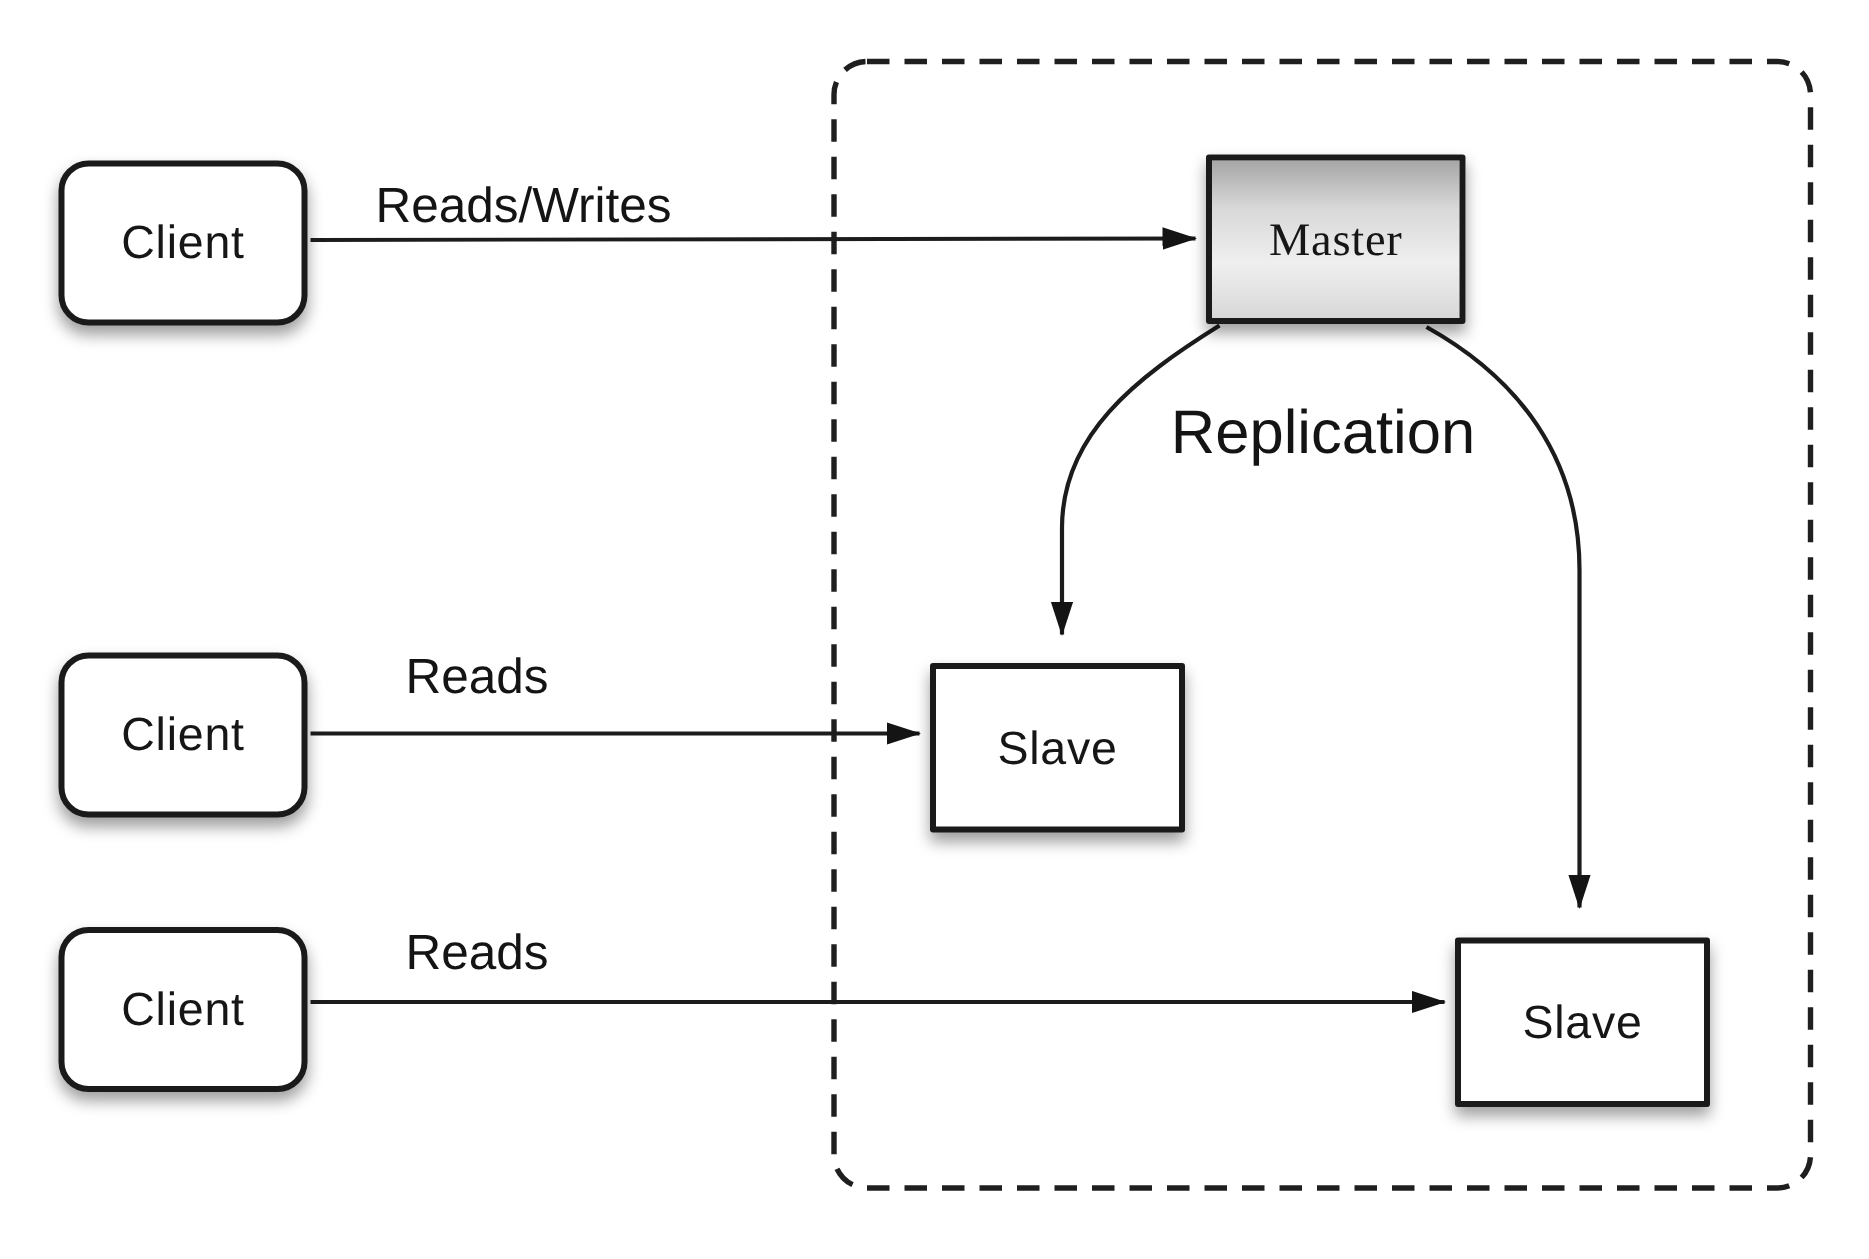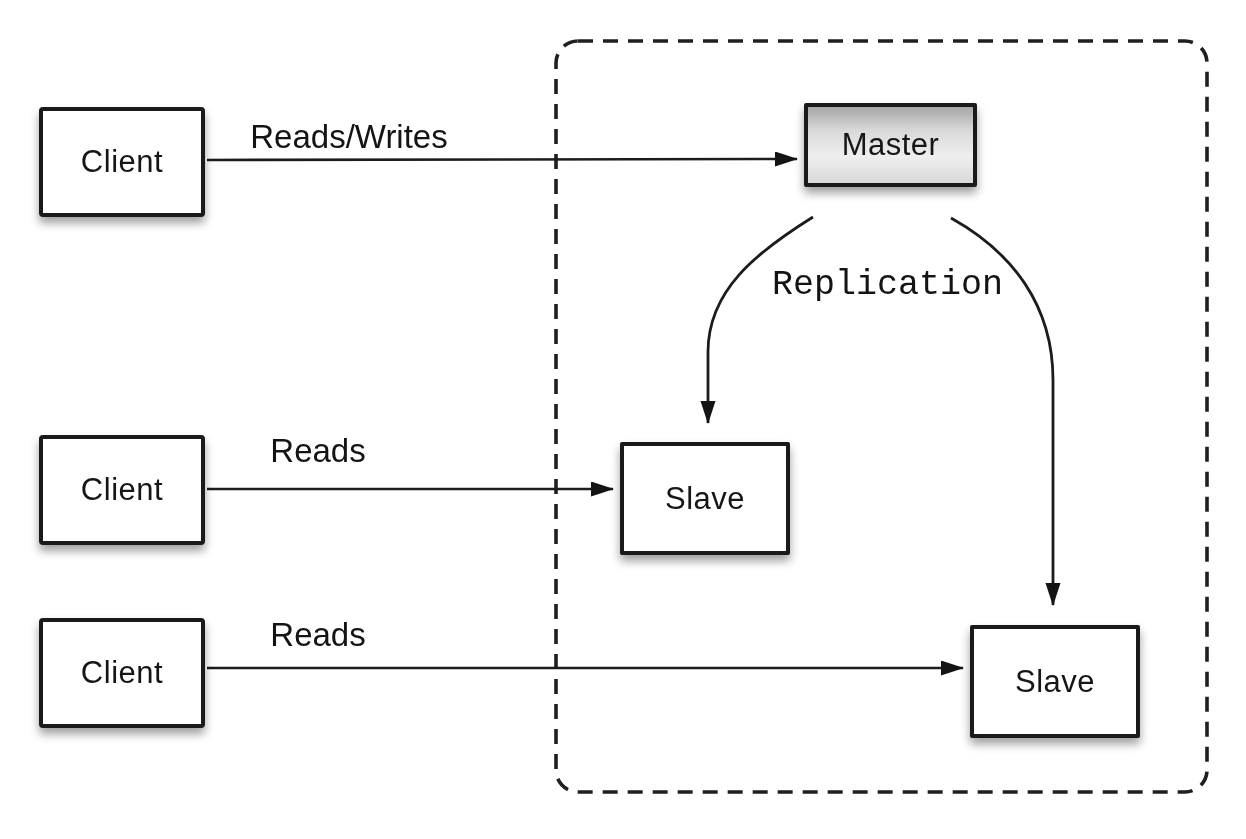--- a/index.html
+++ b/index.html
@@ -34,32 +34,33 @@
     color: #161616;
     font-size: 31px;
     letter-spacing: 0.5px;
     background: #ffffff;
     box-shadow: 0 6px 10px rgba(0,0,0,0.38);
   }
   .node-client {
     left: 39px;
     width: 166px;
     height: 110px;
-    border-radius: 4px;
+    border-radius: 20px;
   }
   .node-client.c1 { top: 107px; }
   .node-client.c2 { top: 435px; }
   .node-client.c3 { top: 618px; }
   .node-master {
     left: 804px;
     top: 103px;
     width: 173px;
-    height: 84px;
+    height: 113px;
     border-radius: 2px;
     background: linear-gradient(180deg, #a6a6a6 0%, #d8d8d8 30%, #efefef 65%, #d8d8d8 100%);
+    font-family: Liberation Serif, serif;
   }
   .node-slave {
     width: 170px;
     height: 113px;
     border-radius: 2px;
     margin-top: 12px;
   }
   .node-slave.s1 { left: 620px; top: 430px; }
   .node-slave.s2 { left: 970px; top: 613px; }
   .edge-label {
@@ -67,21 +68,21 @@
     z-index: 3;
     color: #141414;
     font-size: 33px;
     line-height: 1.05;
     white-space: nowrap;
     text-align: center;
   }
   .lbl-reads-writes { left: 243px; top: 120px; width: 212px; }
   .lbl-reads-mid    { left: 252px; top: 434px; width: 132px; }
   .lbl-reads-bot    { left: 252px; top: 618px; width: 132px; }
-  .lbl-replication  { left: 772px; top: 267px; width: 220px; font-size: 35px; font-family: Liberation Mono, monospace; }
+  .lbl-replication  { left: 772px; top: 267px; width: 220px; font-size: 41px; }
 </style>
 </head>
 <body>
 
 <div class="canvas">
 
   <svg class="edges-layer" viewBox="0 0 1246 839" xmlns="http://www.w3.org/2000/svg">
     <defs>
       <marker id="arrowhead" markerUnits="userSpaceOnUse" markerWidth="26" markerHeight="18" refX="22" refY="7.5" orient="auto">
         <path d="M0,0 L23,7.5 L0,15 Z" fill="#141414"></path>

